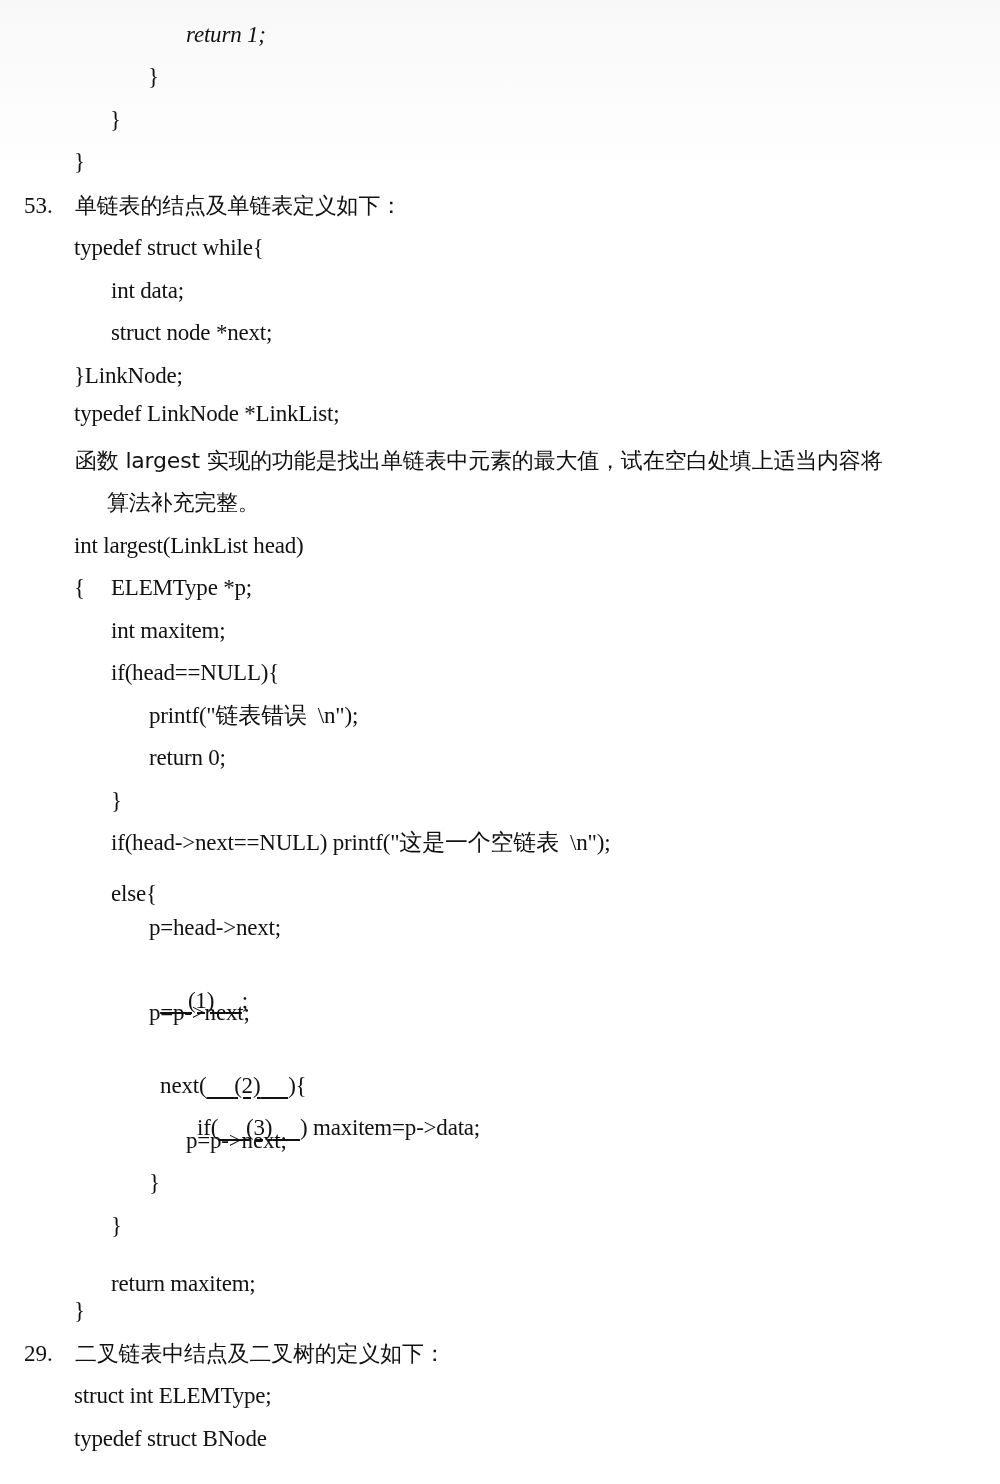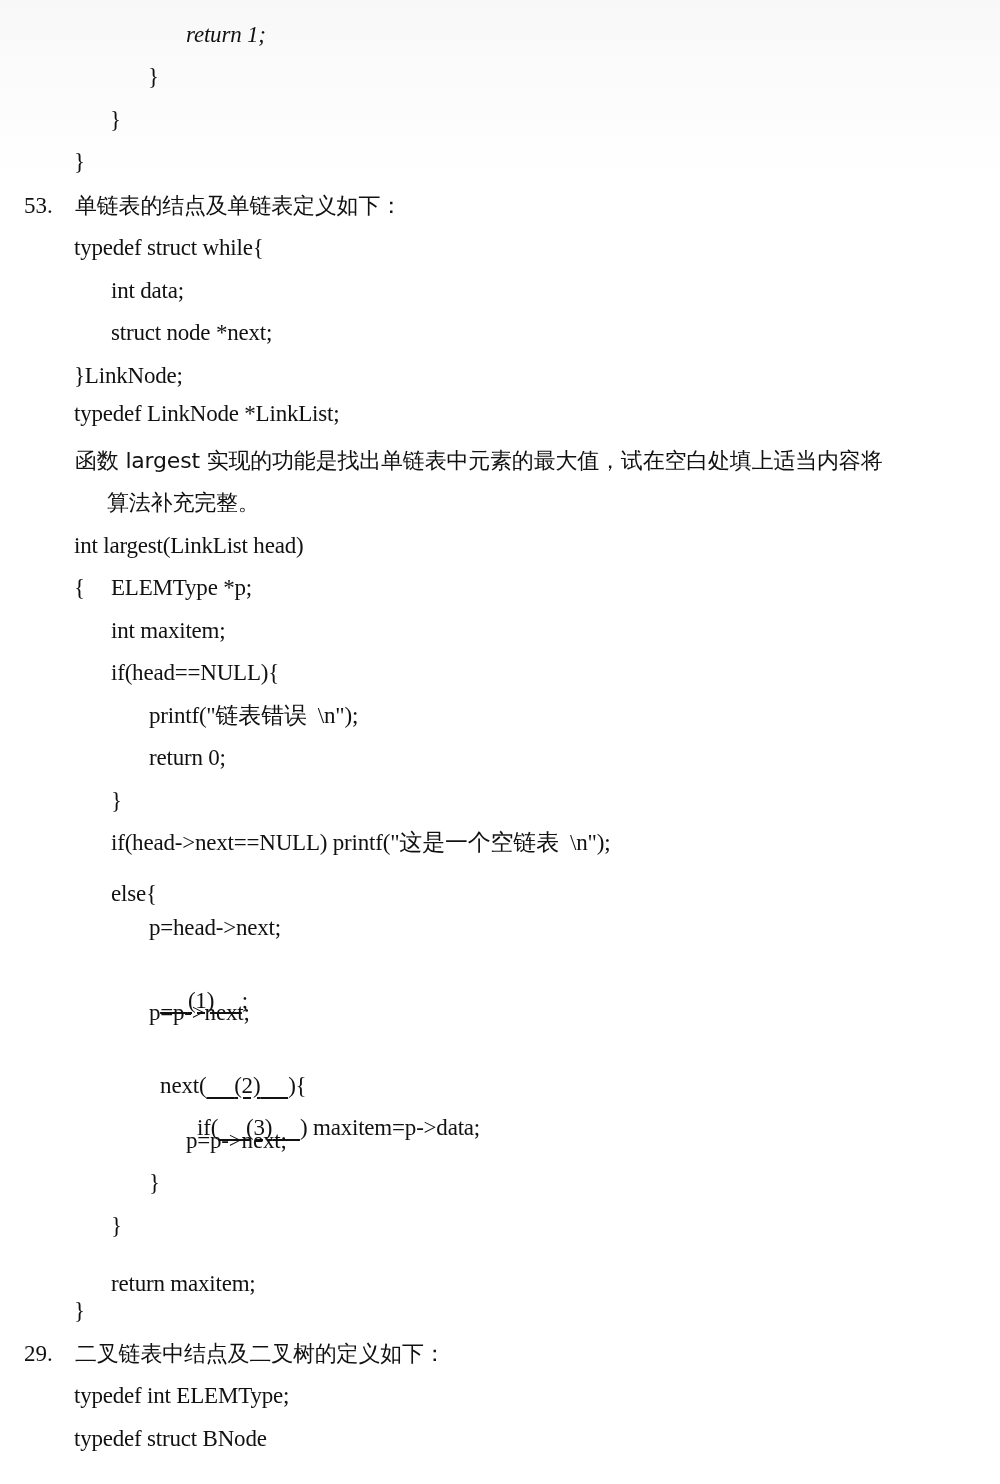--- a/index.html
+++ b/index.html
@@ -86,14 +86,14 @@
 </div>
 
 <div class="line" style="left:186px; top:1126px;">p=p-&gt;next;</div>
 <div class="line" style="left:149px; top:1168px;">}</div>
 <div class="line" style="left:111px; top:1211px;">}</div>
 <div class="line" style="left:111px; top:1253px;margin-top:16px;">return maxitem;</div>
 <div class="line" style="left:74px; top:1296px;">}</div>
 
 <div class="qnum" style="left:24px; top:1339px;">29.</div>
 <div class="line cn" style="left:75px; top:1339px;">二叉链表中结点及二叉树的定义如下：</div>
-<div class="line" style="left:74px; top:1381px;">typedef int ELEMType;</div>
+<div class="line" style="left:74px; top:1381px;">struct int ELEMType;</div>
 <div class="line" style="left:74px; top:1424px;">typedef struct BNode</div>
 
 </body></html>

